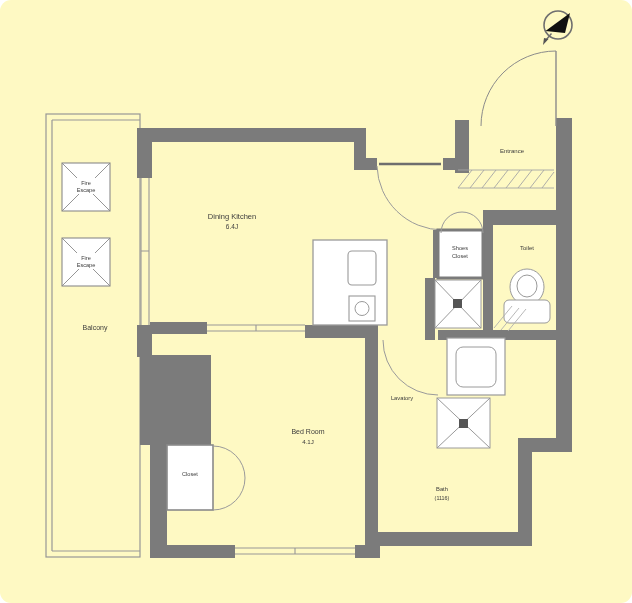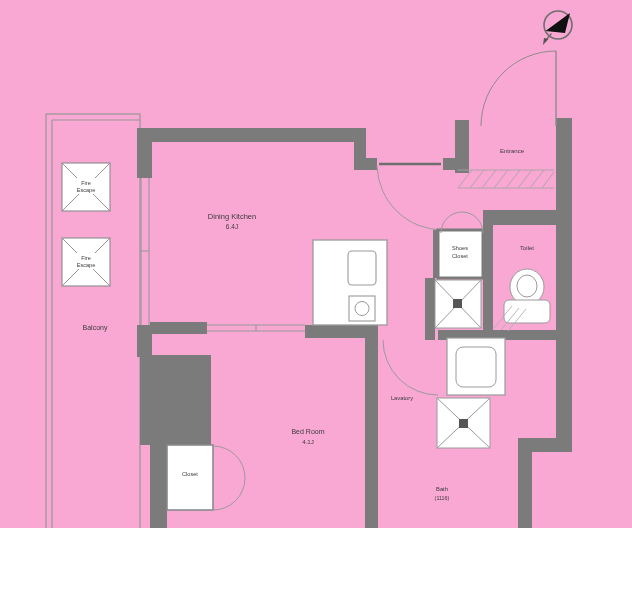--- a/index.html
+++ b/index.html
@@ -1,17 +1,17 @@
 <!DOCTYPE html>
 <html><head>
 <meta charset="utf-8">
 <style>
   html,body{margin:0;padding:0;background:#ffffff;}
   body{font-family:"Liberation Sans", sans-serif;}
-  .stage{position:relative;width:632px;height:528px;background:#f9a8d4;overflow:hidden;}
+  .stage{position:relative;width:632px;height:603px;background:#fef9c3;overflow:hidden;border-radius:11px;}
   svg{display:block;}
   text{font-family:"Liberation Sans", sans-serif;fill:#3c3c3c;}
 </style>
 </head>
 <body>
 
 <div class="stage">
 <svg width="632" height="603" viewBox="0 0 632 603">
 
   <g>

